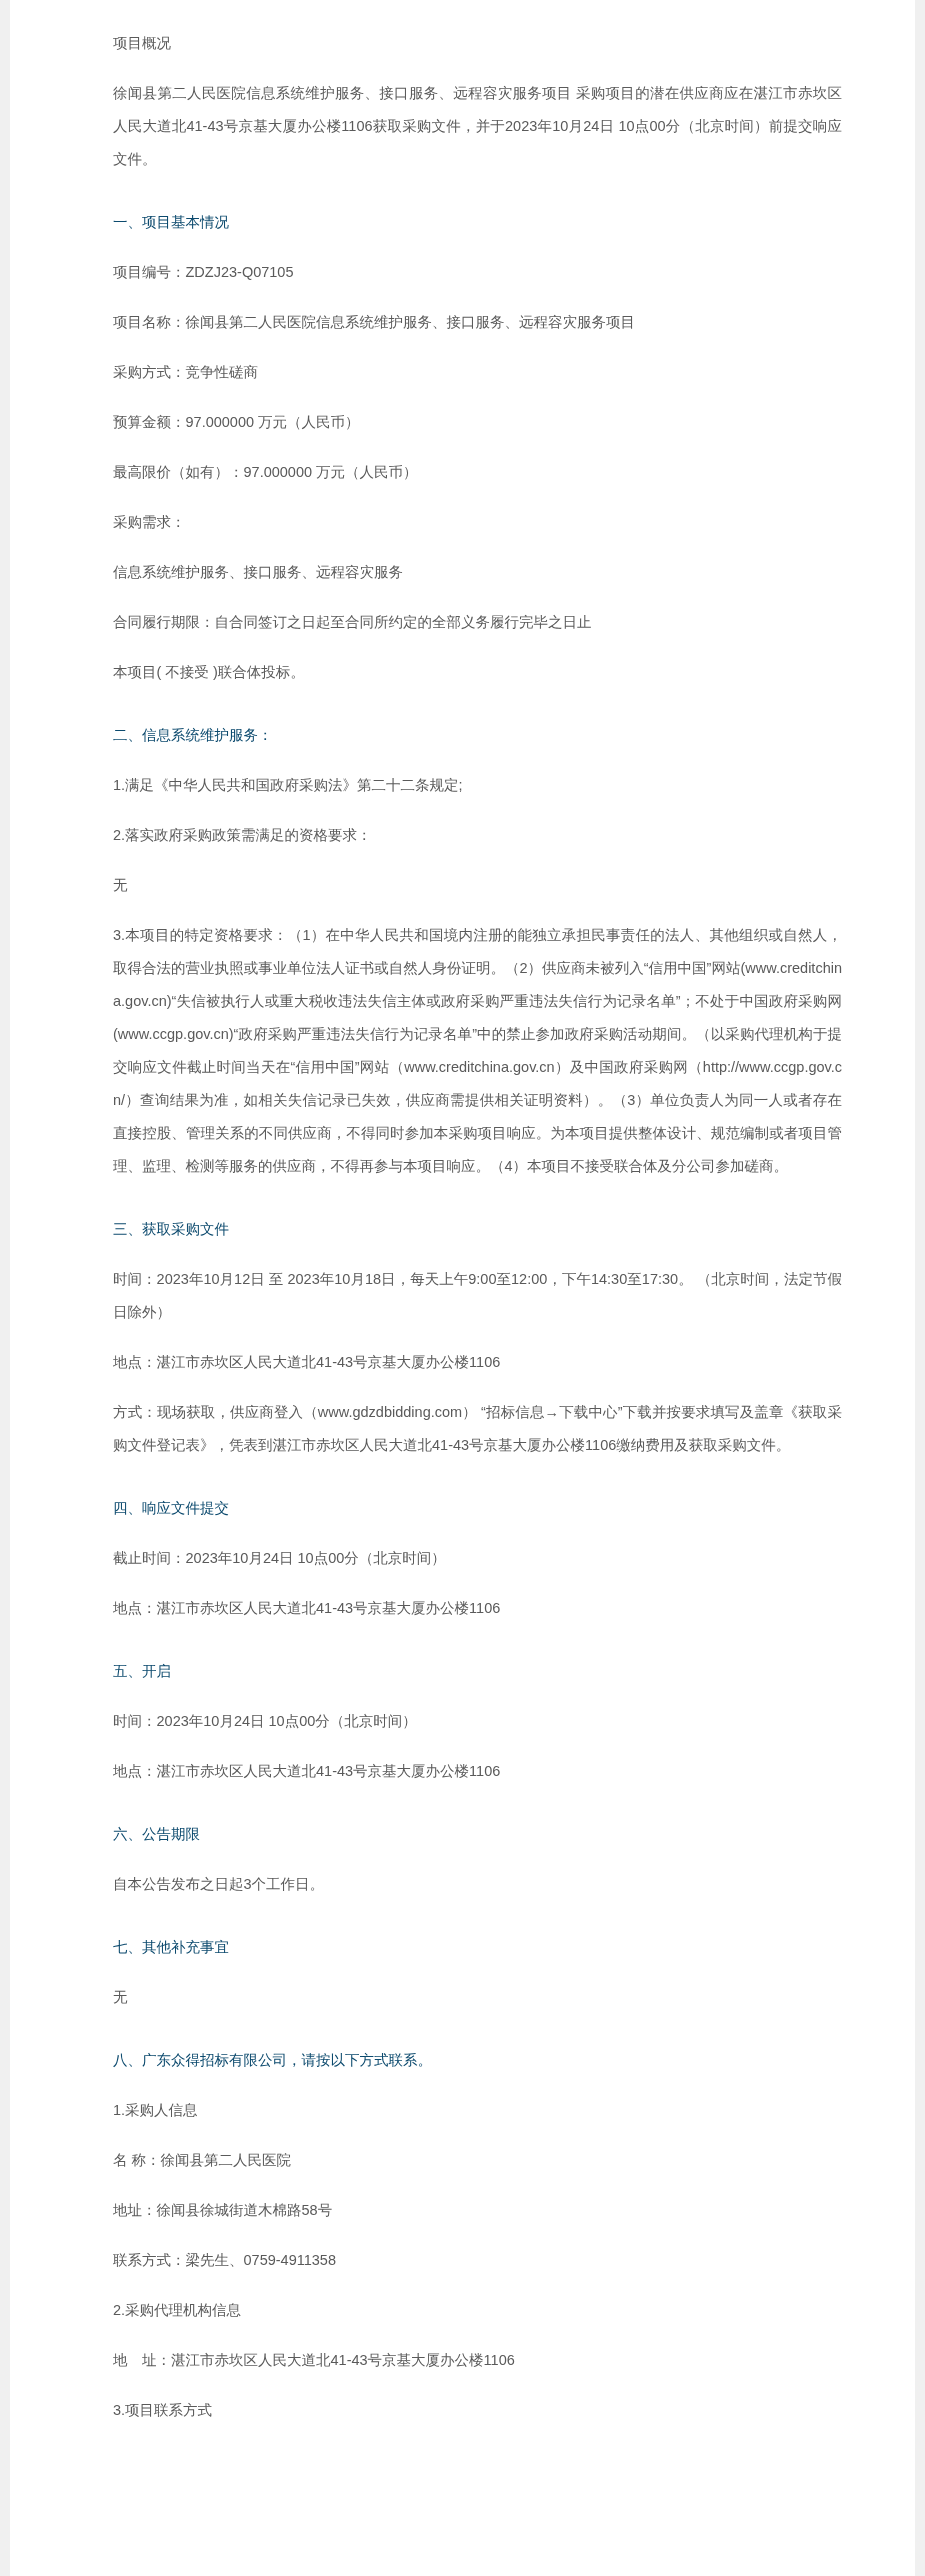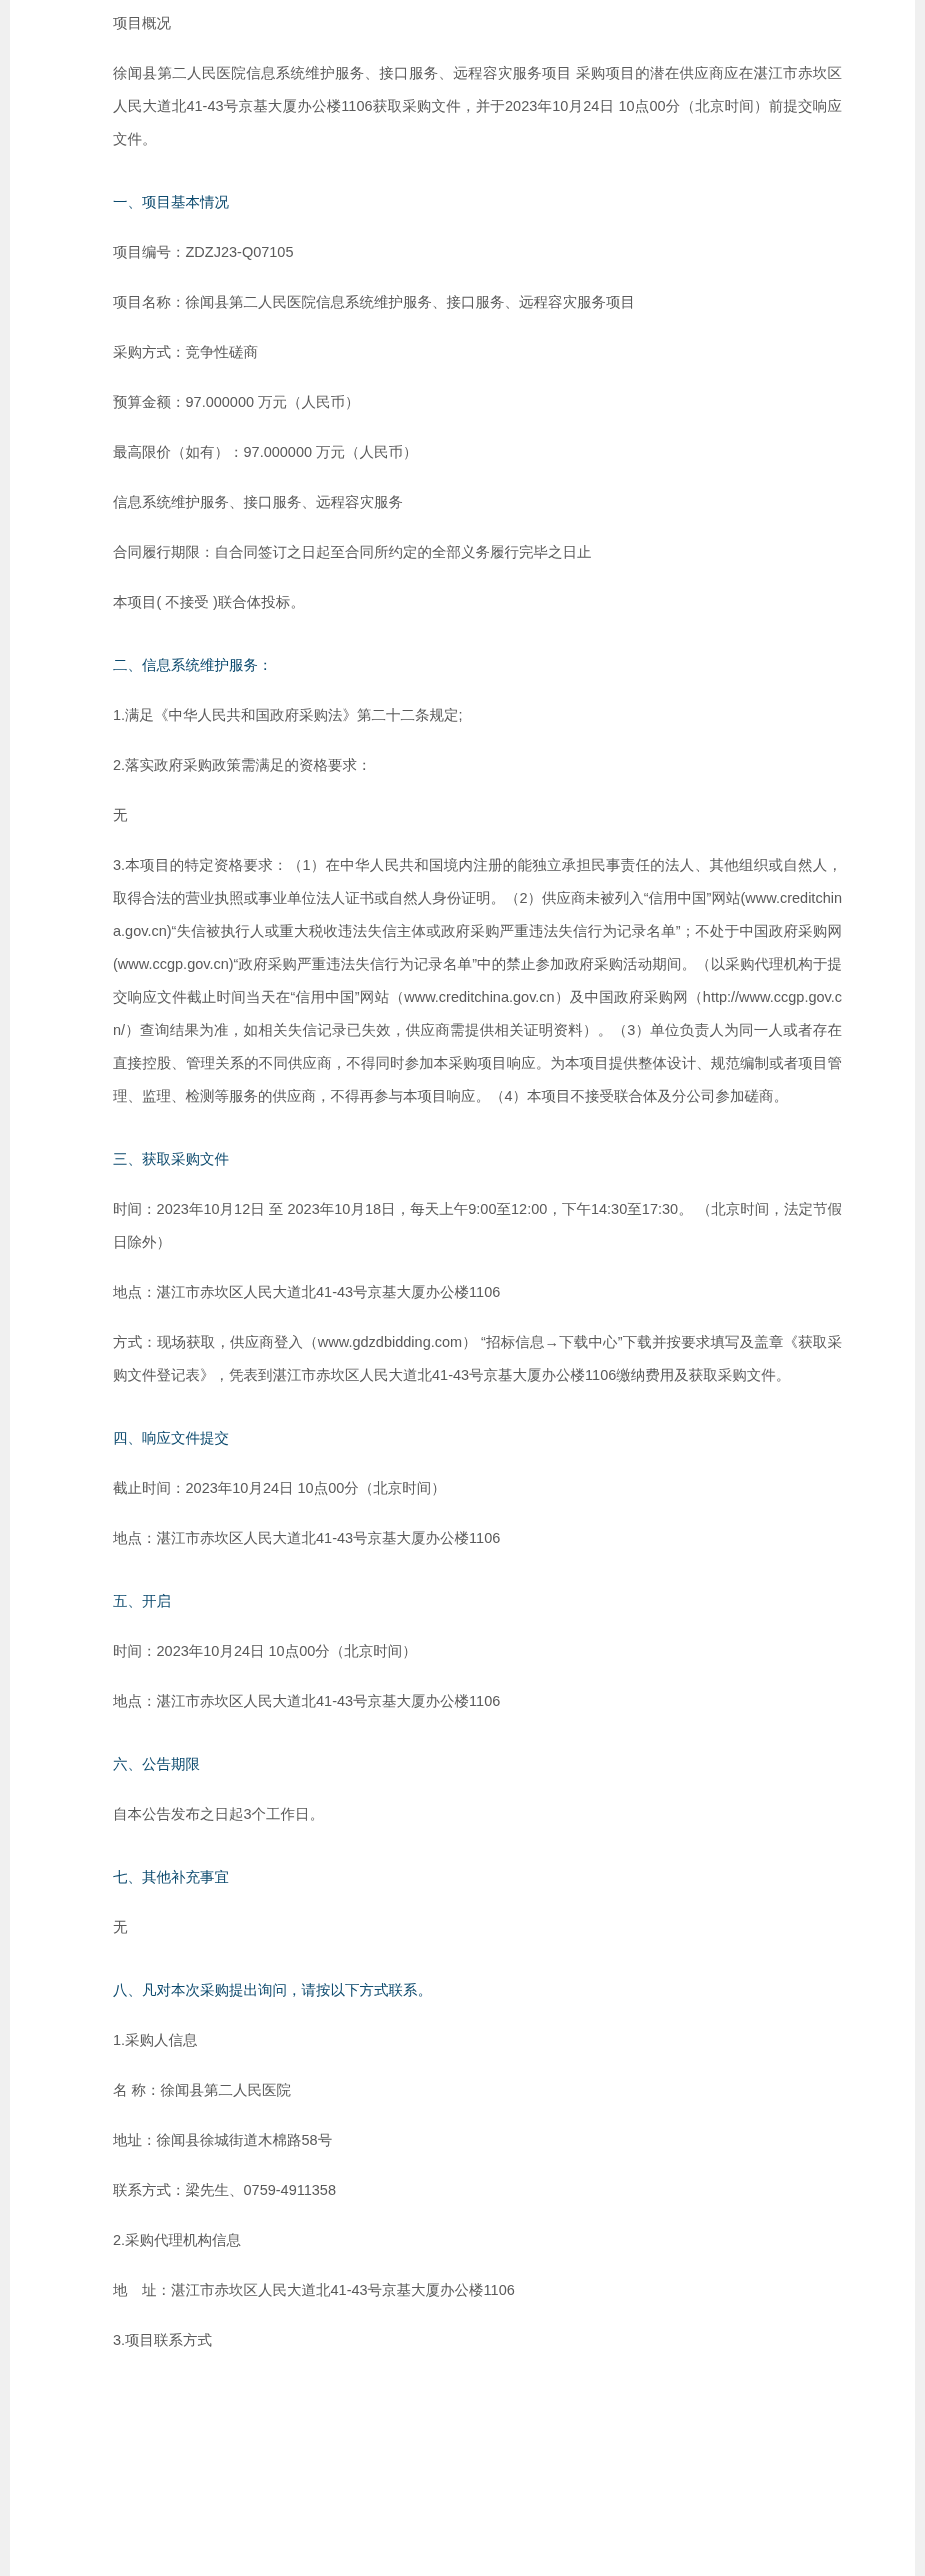--- a/index.html
+++ b/index.html
@@ -11,20 +11,21 @@
   .page {
     width: 905px;
     margin: 0 auto;
     background: #ffffff;
     min-height: 2576px;
     box-sizing: border-box;
     padding: 7.2px 72px 72px 103px;
   }
   .content {
     width: 729px;
+    margin-top: 20px;
   }
   .content p {
     font-size: 14.5px;
     line-height: 33px;
     color: #5a5a5a;
     margin: 0 0 17px 0;
     word-break: break-all;
     text-align: justify;
     text-justify: inter-ideograph;
   }
@@ -43,20 +44,21 @@
 <div class="page">
   <main class="content">
       <p>项目概况</p>
       <p>徐闻县第二人民医院信息系统维护服务、接口服务、远程容灾服务项目 采购项目的潜在供应商应在湛江市赤坎区人民大道北41-43号京基大厦办公楼1106获取采购文件，并于2023年10月24日 10点00分（北京时间）前提交响应文件。</p>
       <p class="heading">一、项目基本情况</p>
       <p>项目编号：ZDZJ23-Q07105</p>
       <p>项目名称：徐闻县第二人民医院信息系统维护服务、接口服务、远程容灾服务项目</p>
       <p>采购方式：竞争性磋商</p>
       <p>预算金额：97.000000 万元（人民币）</p>
       <p>最高限价（如有）：97.000000 万元（人民币）</p>
+      <p>采购需求：</p>
       <p>信息系统维护服务、接口服务、远程容灾服务</p>
       <p>合同履行期限：自合同签订之日起至合同所约定的全部义务履行完毕之日止</p>
       <p>本项目( 不接受 )联合体投标。</p>
       <p class="heading">二、信息系统维护服务：</p>
       <p>1.满足《中华人民共和国政府采购法》第二十二条规定;</p>
       <p>2.落实政府采购政策需满足的资格要求：</p>
       <p>无</p>
       <p>3.本项目的特定资格要求：（1）在中华人民共和国境内注册的能独立承担民事责任的法人、其他组织或自然人，取得合法的营业执照或事业单位法人证书或自然人身份证明。（2）供应商未被列入“信用中国”网站(www.creditchina.gov.cn)“失信被执行人或重大税收违法失信主体或政府采购严重违法失信行为记录名单”；不处于中国政府采购网(www.ccgp.gov.cn)“政府采购严重违法失信行为记录名单”中的禁止参加政府采购活动期间。（以采购代理机构于提交响应文件截止时间当天在“信用中国”网站（www.creditchina.gov.cn）及中国政府采购网（http://www.ccgp.gov.cn/）查询结果为准，如相关失信记录已失效，供应商需提供相关证明资料）。（3）单位负责人为同一人或者存在直接控股、管理关系的不同供应商，不得同时参加本采购项目响应。为本项目提供整体设计、规范编制或者项目管理、监理、检测等服务的供应商，不得再参与本项目响应。（4）本项目不接受联合体及分公司参加磋商。</p>
       <p class="heading">三、获取采购文件</p>
       <p>时间：2023年10月12日 至 2023年10月18日，每天上午9:00至12:00，下午14:30至17:30。 （北京时间，法定节假日除外）</p>
@@ -65,21 +67,21 @@
       <p class="heading">四、响应文件提交</p>
       <p>截止时间：2023年10月24日 10点00分（北京时间）</p>
       <p>地点：湛江市赤坎区人民大道北41-43号京基大厦办公楼1106</p>
       <p class="heading">五、开启</p>
       <p>时间：2023年10月24日 10点00分（北京时间）</p>
       <p>地点：湛江市赤坎区人民大道北41-43号京基大厦办公楼1106</p>
       <p class="heading">六、公告期限</p>
       <p>自本公告发布之日起3个工作日。</p>
       <p class="heading">七、其他补充事宜</p>
       <p>无</p>
-      <p class="heading">八、凡对本次采购提出询问，请按以下方式联系。</p>
+      <p class="heading">八、广东众得招标有限公司，请按以下方式联系。</p>
       <p>1.采购人信息</p>
       <p>名 称：徐闻县第二人民医院</p>
       <p>地址：徐闻县徐城街道木棉路58号</p>
       <p>联系方式：梁先生、0759-4911358</p>
       <p>2.采购代理机构信息</p>
       <p>地　址：湛江市赤坎区人民大道北41-43号京基大厦办公楼1106</p>
       <p>3.项目联系方式</p>
     </main>
 </div>
 

